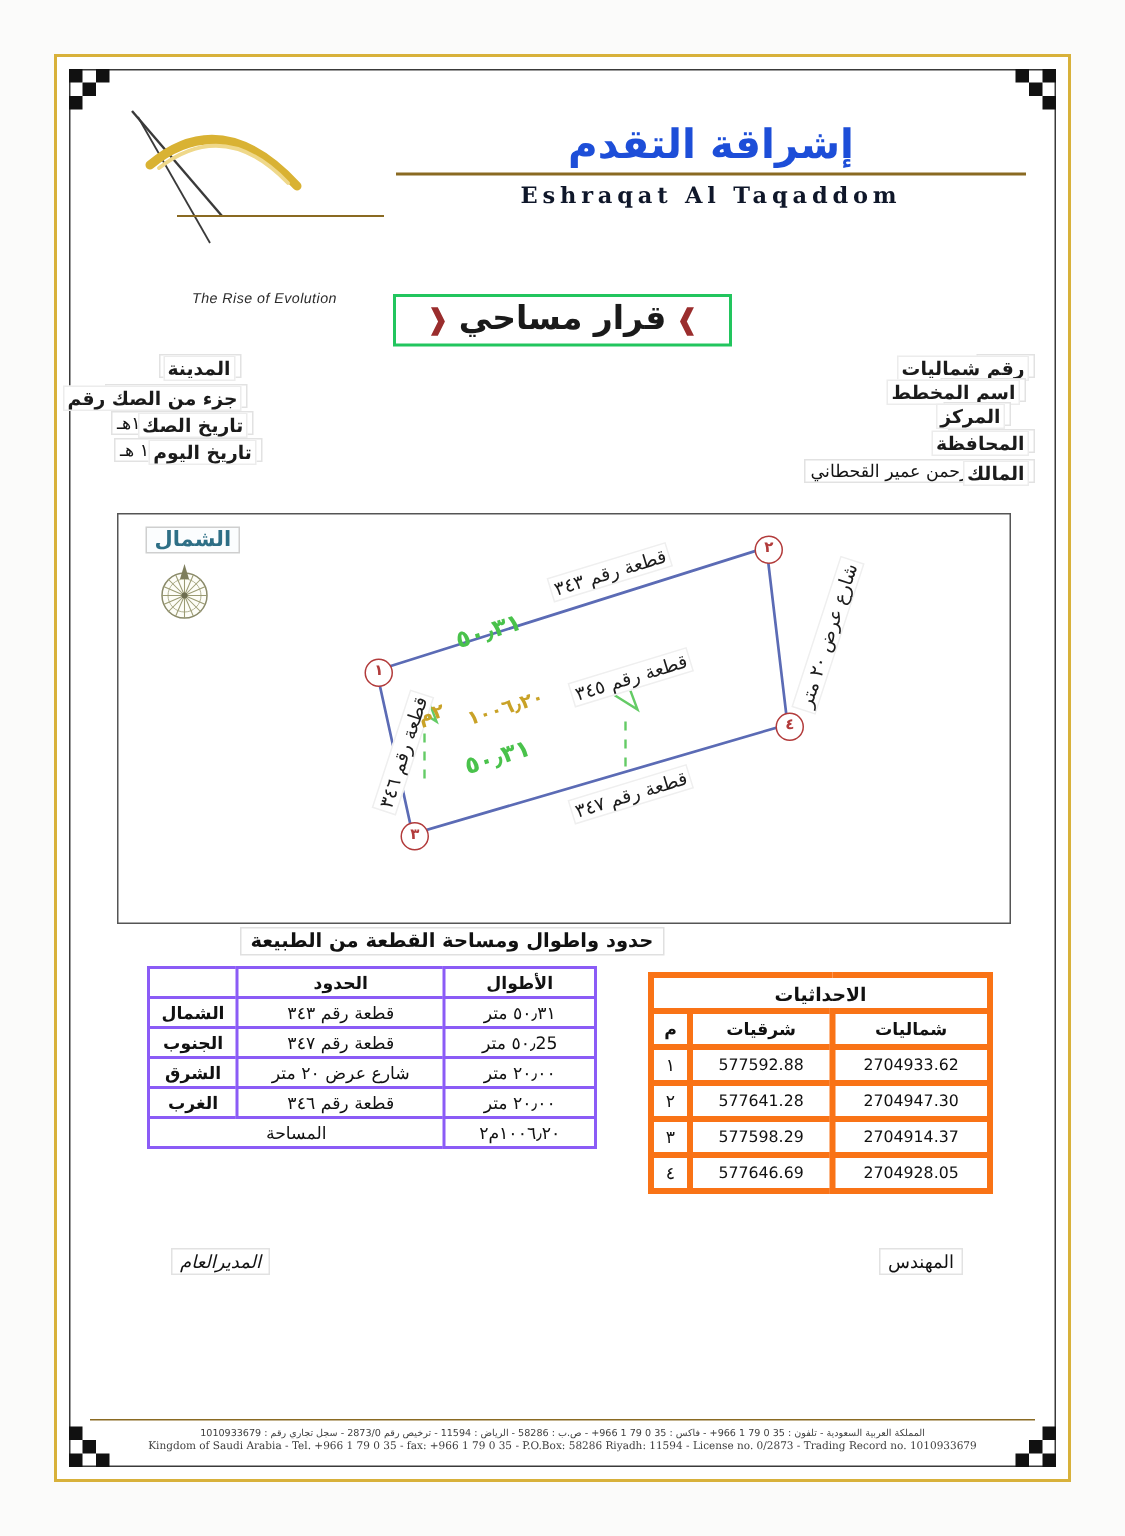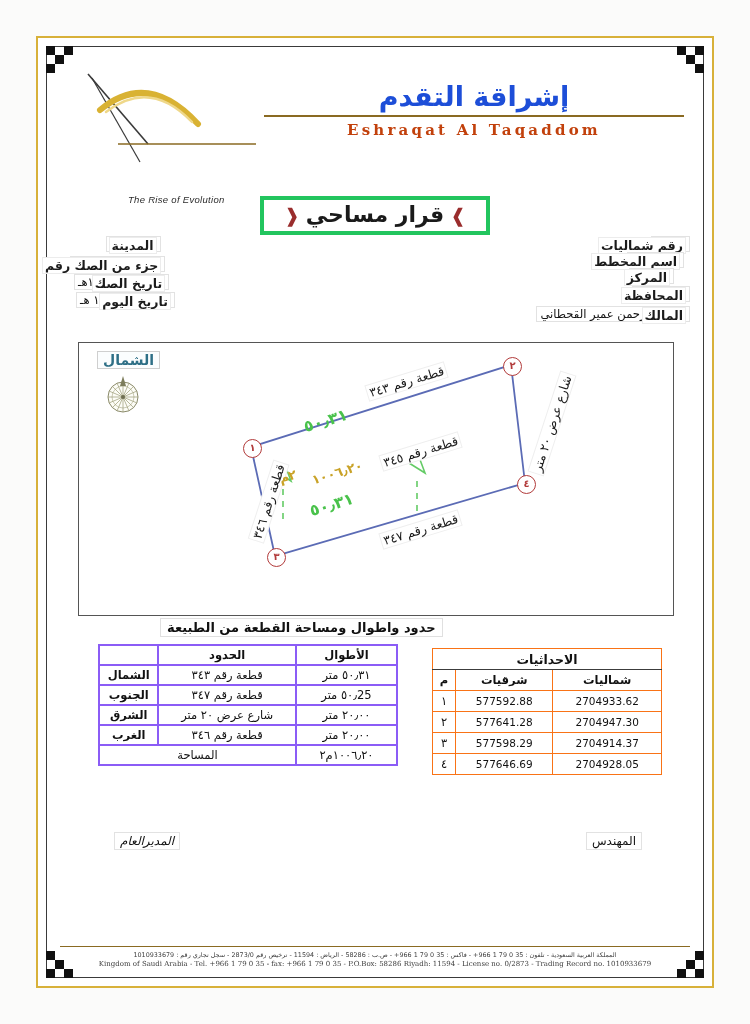--- a/index.html
+++ b/index.html
@@ -49,28 +49,28 @@
     margin-top:44px;
   }
   .brand{position:absolute;right:6px;top:20px;width:420px;text-align:center;}
   .brand .ar{
     font-size:27px;font-weight:bold;color:#1d4ed8;
     letter-spacing:7px;line-height:1.1;white-space:nowrap;
     font-family:"DejaVu Sans","Liberation Sans",sans-serif;
   }
   .brand .rule{height:2px;background:#8a6a22;margin:3px 0 4px 0;}
   .brand .en{
-    font-size:15px;font-weight:bold;color:#c2410c;letter-spacing:3.2px;
+    font-size:15px;font-weight:bold;color:#0f172a;letter-spacing:3.2px;
     font-family:"DejaVu Serif","Liberation Serif",serif;white-space:nowrap;
   }
 
   
   .title-wrap{position:absolute;left:0;right:0;top:196px;text-align:center;}
   .title-box{
-    display:inline-block;border:4px solid #22c55e;padding:2px 14px 4px 14px;
+    display:inline-block;border:2px solid #22c55e;padding:2px 14px 4px 14px;
     background:#fff;
   }
   .title-box .t{
     font-size:22px;font-weight:bold;color:#1a1a1a;letter-spacing:2px;
     white-space:nowrap;
   }
   .title-box .br{color:#9a2d2d;font-size:19px;padding:0 6px;}
 
   
   .info{position:absolute;top:236px;left:60px;right:60px;height:92px;font-size:11.6px;color:#141414;}
@@ -120,21 +120,21 @@
   }
   table{border-collapse:collapse;font-size:11.5px;color:#111;background:#fff;}
   .bounds{position:absolute;left:98px;top:644px;width:300px;}
   .bounds td{border:2px solid #8b5cf6;height:18px;padding:0 4px;text-align:center;white-space:nowrap;}
   .bounds .hd{font-weight:bold;}
   .bounds .dir{font-weight:bold;width:52px;}
   .bounds .bnd{width:140px;}
   .bounds .len{width:104px;margin-top:32px;}
 
   .coords{position:absolute;left:432px;top:648px;width:230px;}
-  .coords td{border:1px solid #f97316;height:20px;padding:0 0;text-align:center;white-space:nowrap;}
+  .coords td{border:4px solid #f97316;height:20px;padding:0 0;text-align:center;white-space:nowrap;}
   .coords .cap{font-weight:bold;font-size:12.5px;border-bottom:1px solid #3c3c3c;}
   .coords .hd{font-weight:bold;}
   .coords .num{font-family:"DejaVu Sans","Liberation Sans",sans-serif;font-size:10.5px;direction:ltr;}
   .coords .idx{width:22px;}
 
   
   .sig{position:absolute;top:832px;left:78px;right:78px;height:22px;}
   .sig span{position:absolute;border:1px solid #e2e2e2;background:#fff;
             font-size:12px;color:#111;padding:1px 5px;white-space:nowrap;}
   .sig .eng{right:30px;top:0;}

